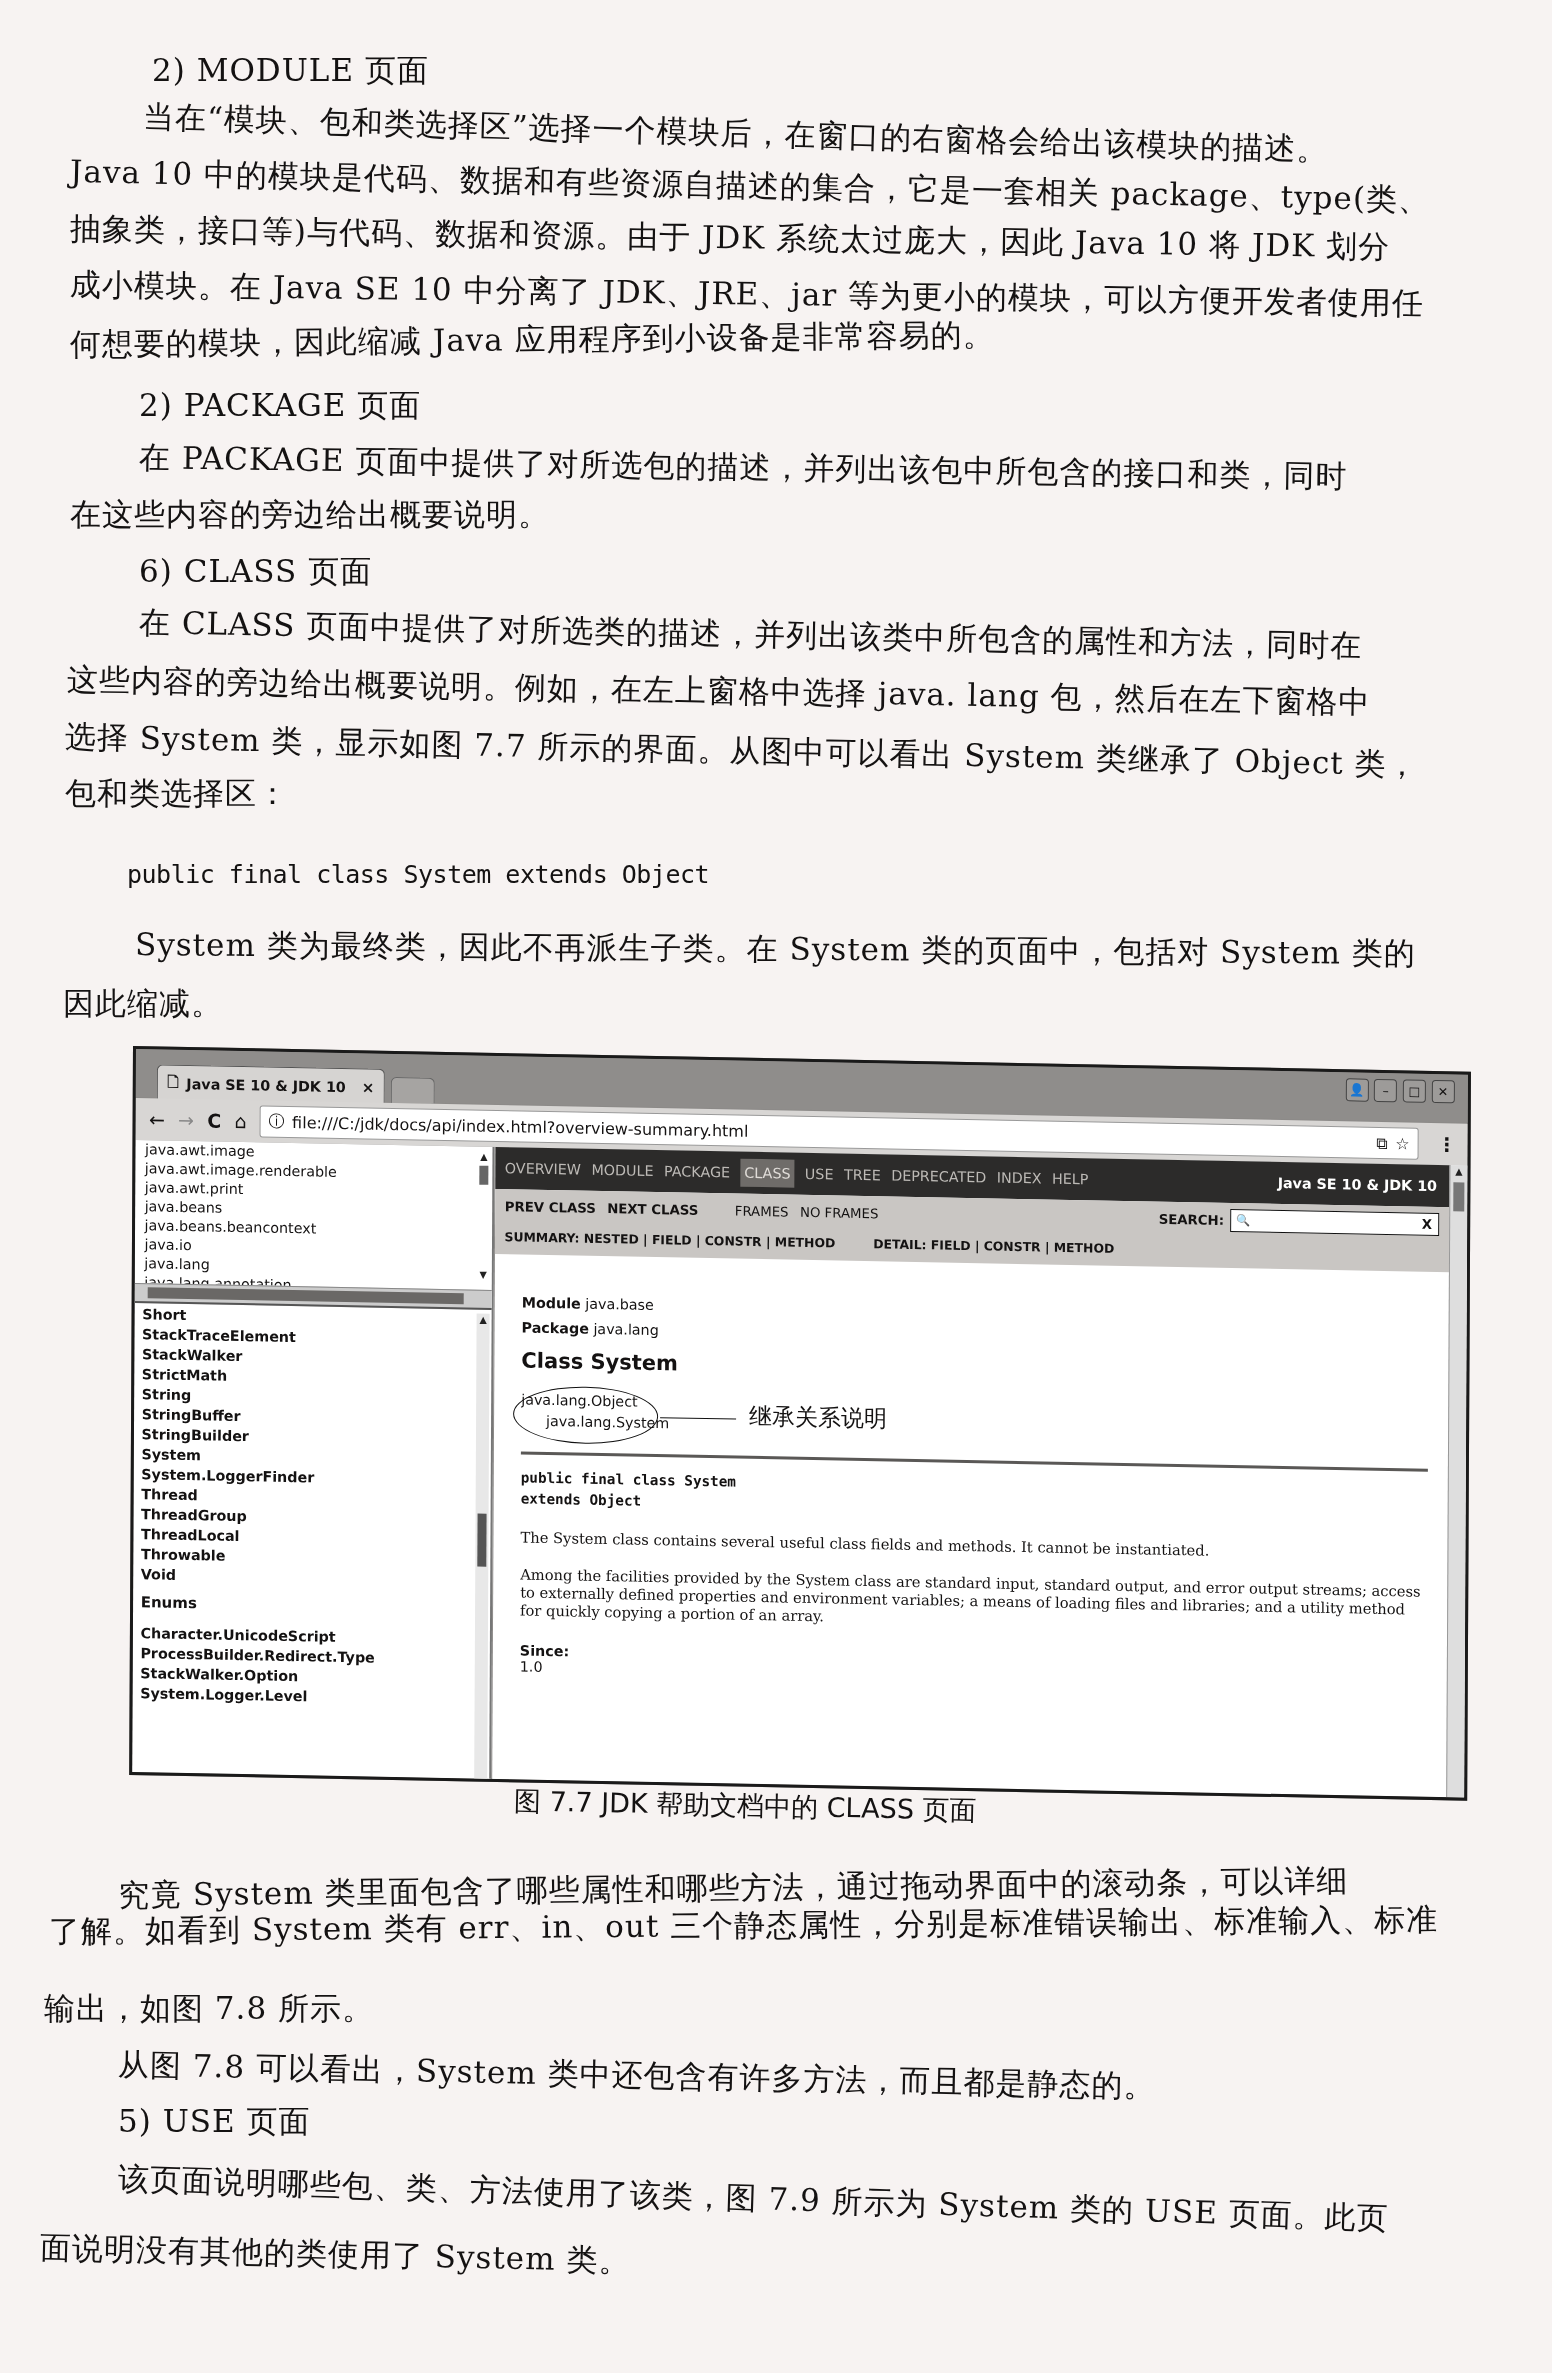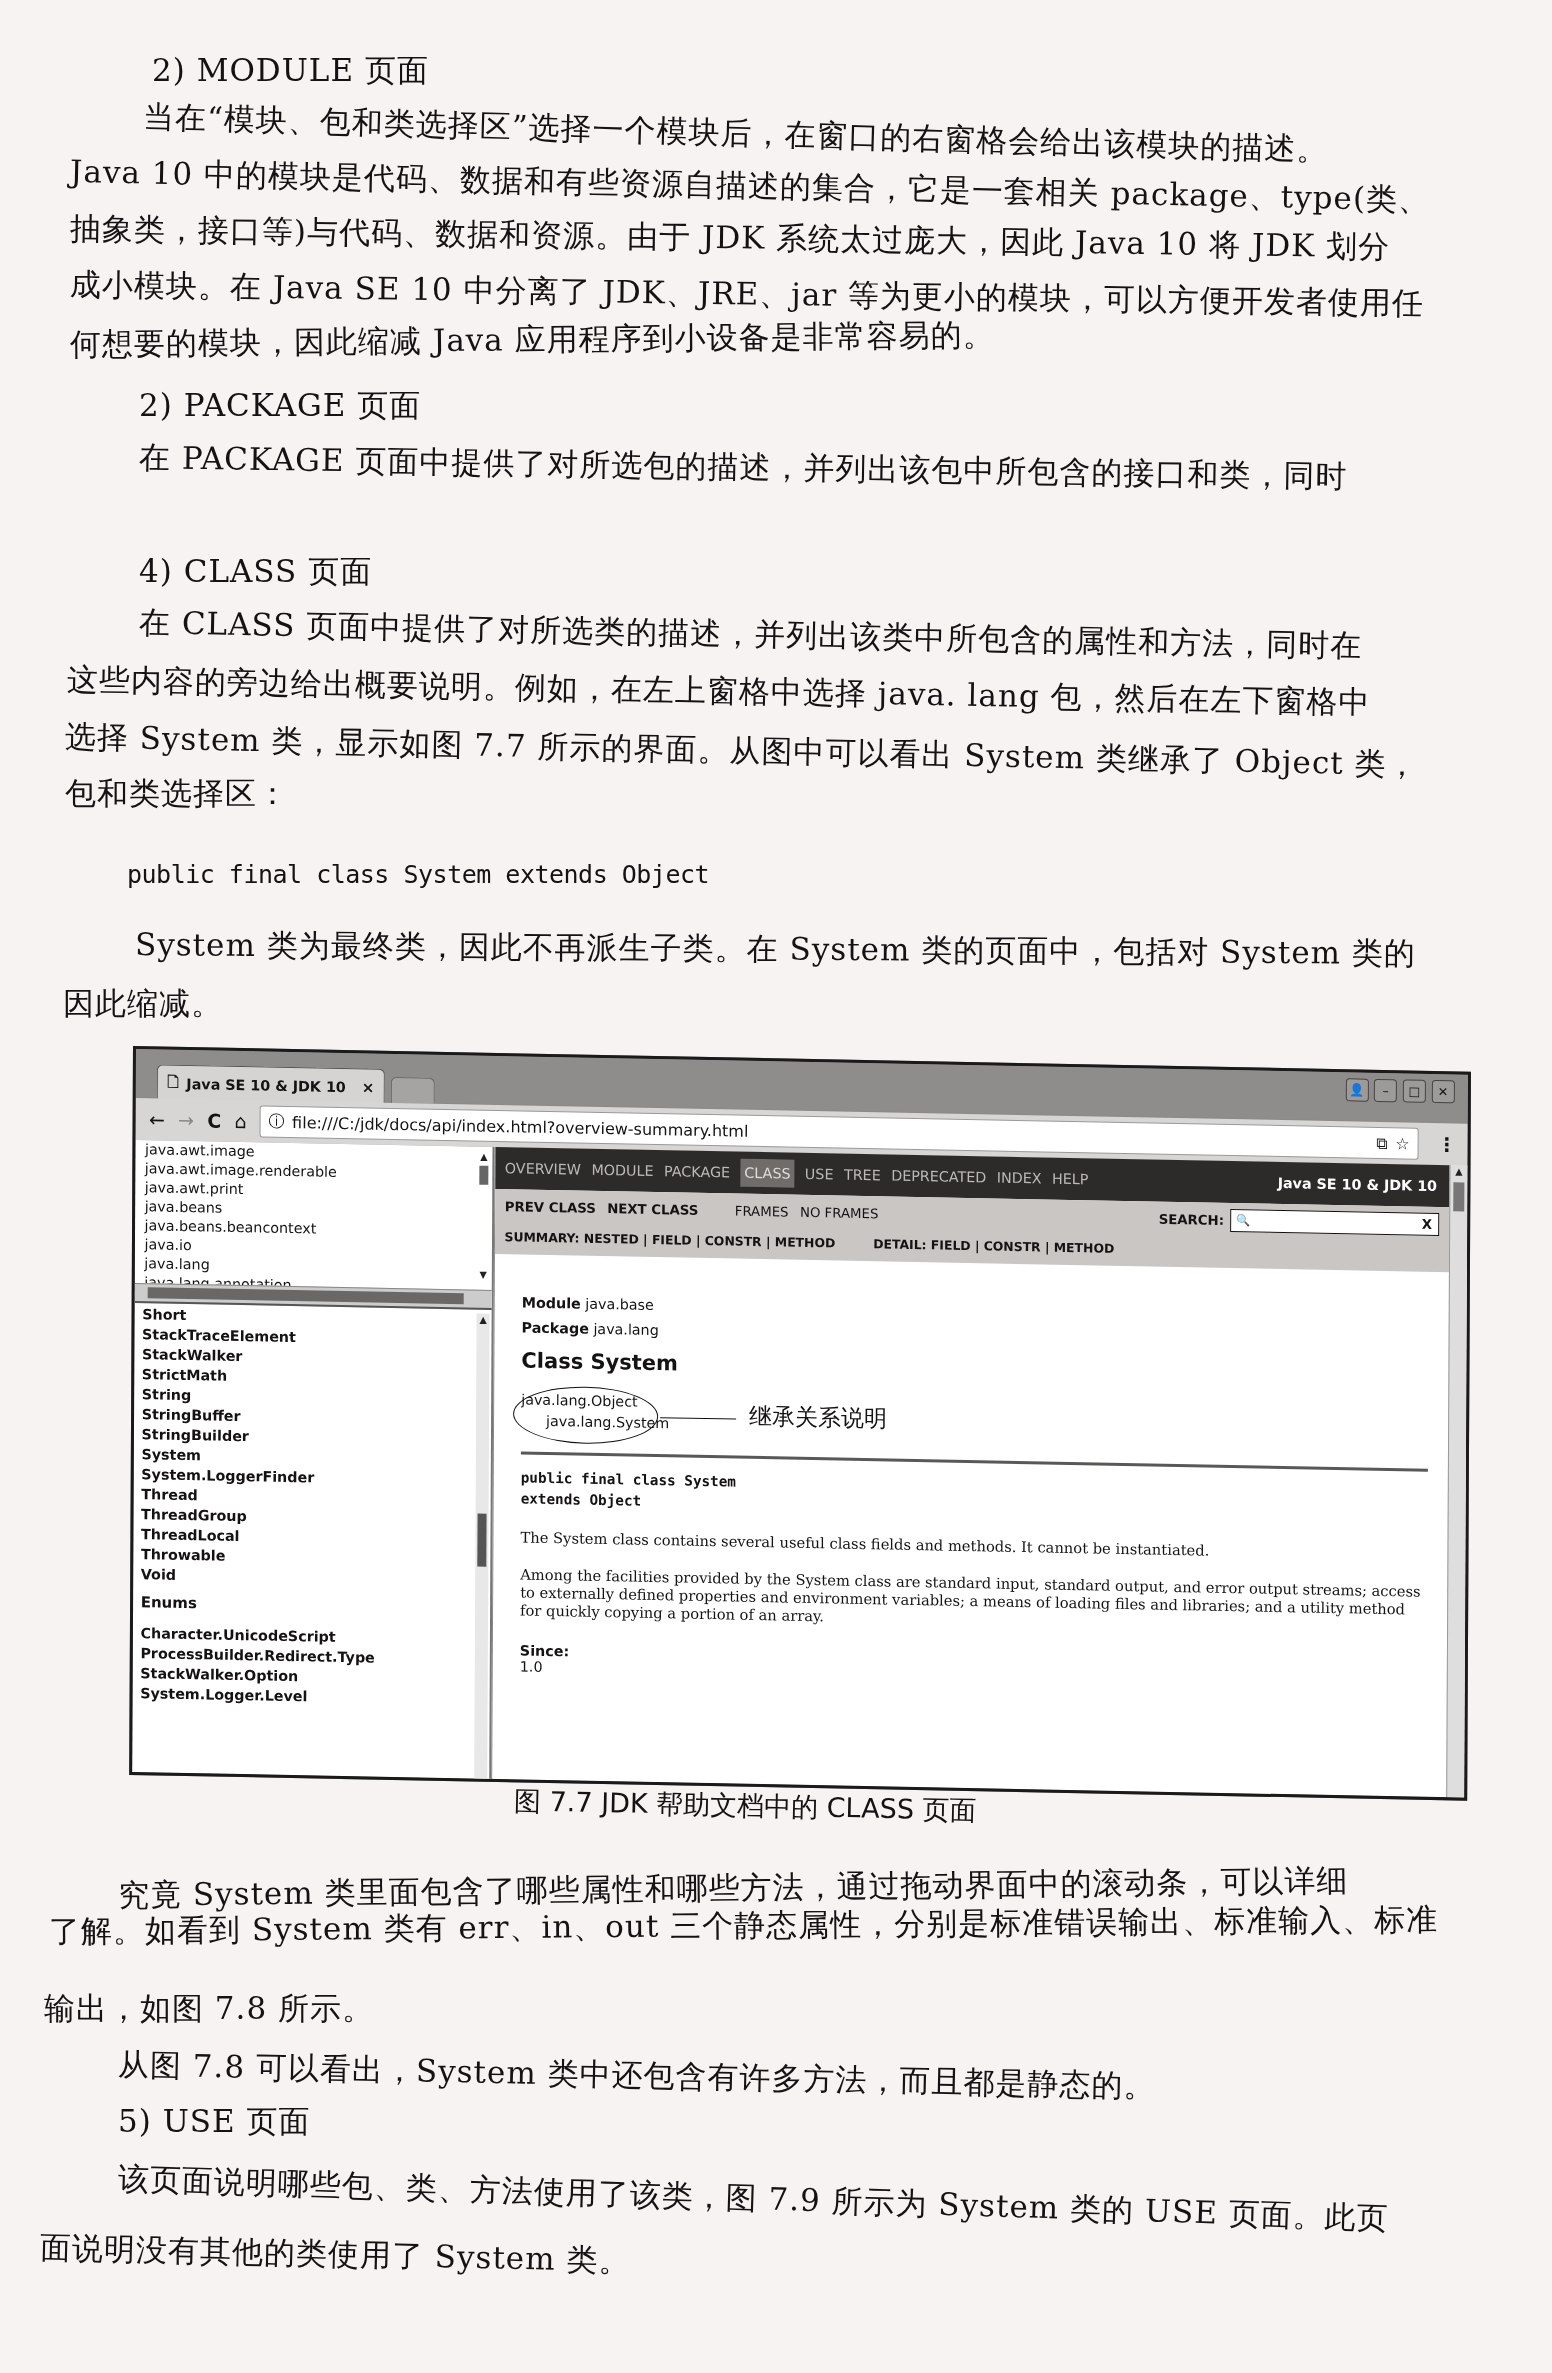--- a/index.html
+++ b/index.html
@@ -132,21 +132,22 @@
 
 <div class="page" id="page">
     <div class="line" style="left: 152px; top: 49px;">2) MODULE 页面</div>
     <div class="line" style="left: 143px; top: 95px; transform: rotate(1.6deg); transform-origin: left center;">当在“模块、包和类选择区”选择一个模块后，在窗口的右窗格会给出该模块的描述。</div>
     <div class="line" style="left: 70px; top: 150px; transform: rotate(1.2deg); transform-origin: left center;">Java 10 中的模块是代码、数据和有些资源自描述的集合，它是一套相关 package、type(类、</div>
     <div class="line" style="left: 70px; top: 207px; transform: rotate(0.8deg); transform-origin: left center;">抽象类，接口等)与代码、数据和资源。由于 JDK 系统太过庞大，因此 Java 10 将 JDK 划分</div>
     <div class="line" style="left: 70px; top: 263px; transform: rotate(0.8deg); transform-origin: left center;">成小模块。在 Java SE 10 中分离了 JDK、JRE、jar 等为更小的模块，可以方便开发者使用任</div>
     <div class="line" style="left: 70px; top: 323px; transform: rotate(-0.6deg); transform-origin: left center;">何想要的模块，因此缩减 Java 应用程序到小设备是非常容易的。</div>
     <div class="line" style="left: 139px; top: 384px;">2) PACKAGE 页面</div>
     <div class="line" style="left: 139px; top: 436px; transform: rotate(0.9deg); transform-origin: left center;">在 PACKAGE 页面中提供了对所选包的描述，并列出该包中所包含的接口和类，同时</div>
-    <div class="line" style="left: 139px; top: 550px;">4) CLASS 页面</div>
+    <div class="line" style="left: 70px; top: 493px;">在这些内容的旁边给出概要说明。</div>
+    <div class="line" style="left: 139px; top: 550px;">6) CLASS 页面</div>
     <div class="line" style="left: 139px; top: 601px; transform: rotate(1.1deg); transform-origin: left center;">在 CLASS 页面中提供了对所选类的描述，并列出该类中所包含的属性和方法，同时在</div>
     <div class="line" style="left: 67px; top: 658px; transform: rotate(1deg); transform-origin: left center;">这些内容的旁边给出概要说明。例如，在左上窗格中选择 java. lang 包，然后在左下窗格中</div>
     <div class="line" style="left: 65px; top: 715px; transform: rotate(1.2deg); transform-origin: left center;">选择 System 类，显示如图 7.7 所示的界面。从图中可以看出 System 类继承了 Object 类，</div>
     <div class="line" style="left: 65px; top: 772px;">包和类选择区：</div>
     <div class="line" style="left: 135px; top: 923px; transform: rotate(0.4deg); transform-origin: left center;">System 类为最终类，因此不再派生子类。在 System 类的页面中，包括对 System 类的</div>
     <div class="line" style="left: 63px; top: 982px;">因此缩减。</div>
     <div class="line" style="left: 118px; top: 1874px; transform: rotate(-0.7deg); transform-origin: left center;">究竟 System 类里面包含了哪些属性和哪些方法，通过拖动界面中的滚动条，可以详细</div>
     <div class="line" style="left: 49px; top: 1910px; transform: rotate(-0.5deg); transform-origin: left center;">了解。如看到 System 类有 err、in、out 三个静态属性，分别是标准错误输出、标准输入、标准</div>
     <div class="line" style="left: 44px; top: 1967px; margin-top: 20px;">输出，如图 7.8 所示。</div>
     <div class="line" style="left: 118px; top: 2043px; transform: rotate(1.2deg); transform-origin: left center;">从图 7.8 可以看出，System 类中还包含有许多方法，而且都是静态的。</div>

